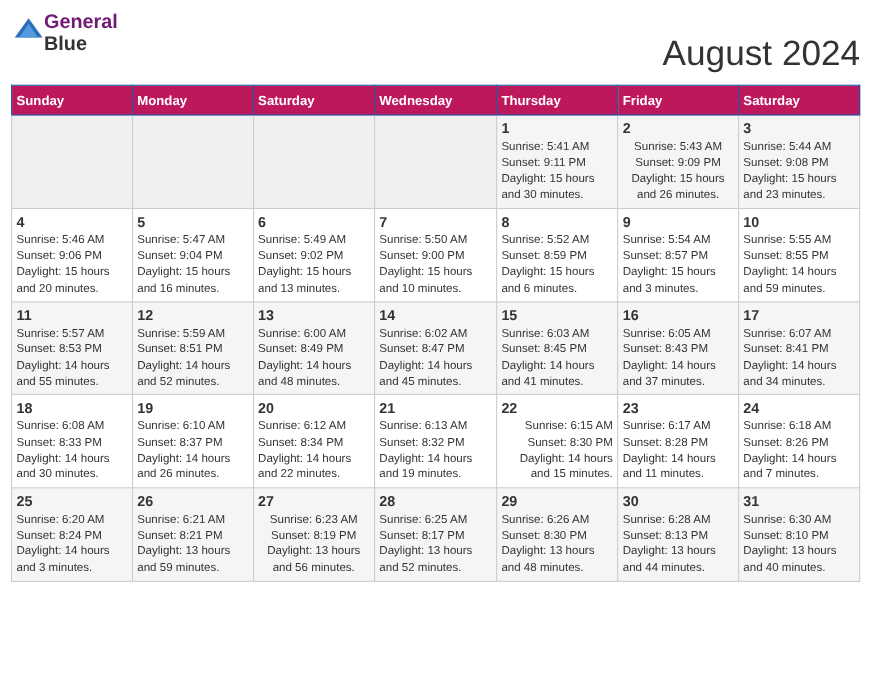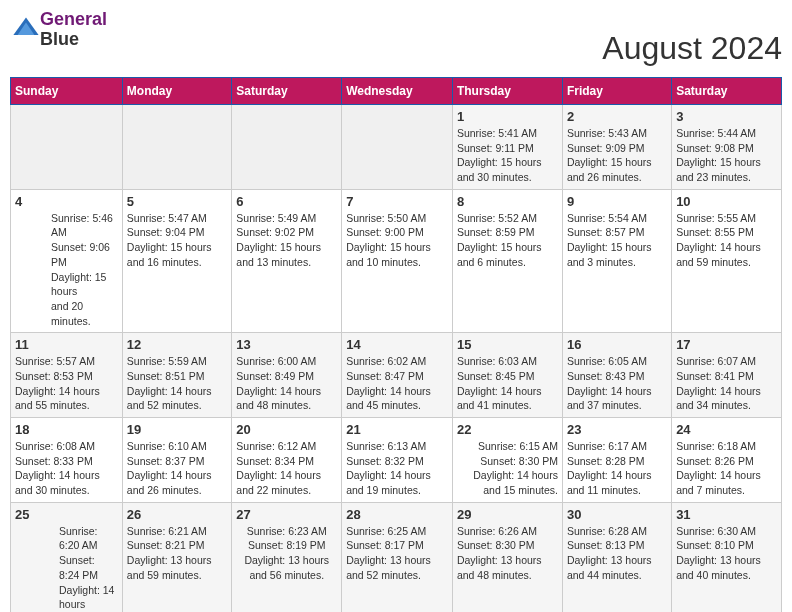--- a/index.html
+++ b/index.html
@@ -141,37 +141,37 @@
         <td class="empty"></td>
         <td>
           <span class="day-number">1</span>
           <div class="day-info" style="white-space: pre-line;">Sunrise: 5:41 AM
 Sunset: 9:11 PM
 Daylight: 15 hours
 and 30 minutes.</div>
         </td>
         <td>
           <span class="day-number">2</span>
-          <div class="day-info" style="white-space: pre-line;">Sunrise: 5:43 AM
+          <div class="day-info" style="white-space: pre-line; text-align: center;">Sunrise: 5:43 AM
 Sunset: 9:09 PM
 Daylight: 15 hours
 and 26 minutes.</div>
         </td>
         <td>
           <span class="day-number">3</span>
           <div class="day-info" style="white-space: pre-line;">Sunrise: 5:44 AM
 Sunset: 9:08 PM
 Daylight: 15 hours
 and 23 minutes.</div>
         </td>
       </tr>
       <tr>
         <td>
           <span class="day-number">4</span>
-          <div class="day-info" style="white-space: pre-line; margin-left: 36px;">Sunrise: 5:46 AM
+          <div class="day-info" style="white-space: pre-line;">Sunrise: 5:46 AM
 Sunset: 9:06 PM
 Daylight: 15 hours
 and 20 minutes.</div>
         </td>
         <td>
           <span class="day-number">5</span>
           <div class="day-info" style="white-space: pre-line;">Sunrise: 5:47 AM
 Sunset: 9:04 PM
 Daylight: 15 hours
 and 16 minutes.</div>
@@ -310,21 +310,21 @@
           <span class="day-number">24</span>
           <div class="day-info" style="white-space: pre-line;">Sunrise: 6:18 AM
 Sunset: 8:26 PM
 Daylight: 14 hours
 and 7 minutes.</div>
         </td>
       </tr>
       <tr>
         <td>
           <span class="day-number">25</span>
-          <div class="day-info" style="white-space: pre-line; margin-left: 44px;">Sunrise: 6:20 AM
+          <div class="day-info" style="white-space: pre-line;">Sunrise: 6:20 AM
 Sunset: 8:24 PM
 Daylight: 14 hours
 and 3 minutes.</div>
         </td>
         <td>
           <span class="day-number">26</span>
           <div class="day-info" style="white-space: pre-line;">Sunrise: 6:21 AM
 Sunset: 8:21 PM
 Daylight: 13 hours
 and 59 minutes.</div>

